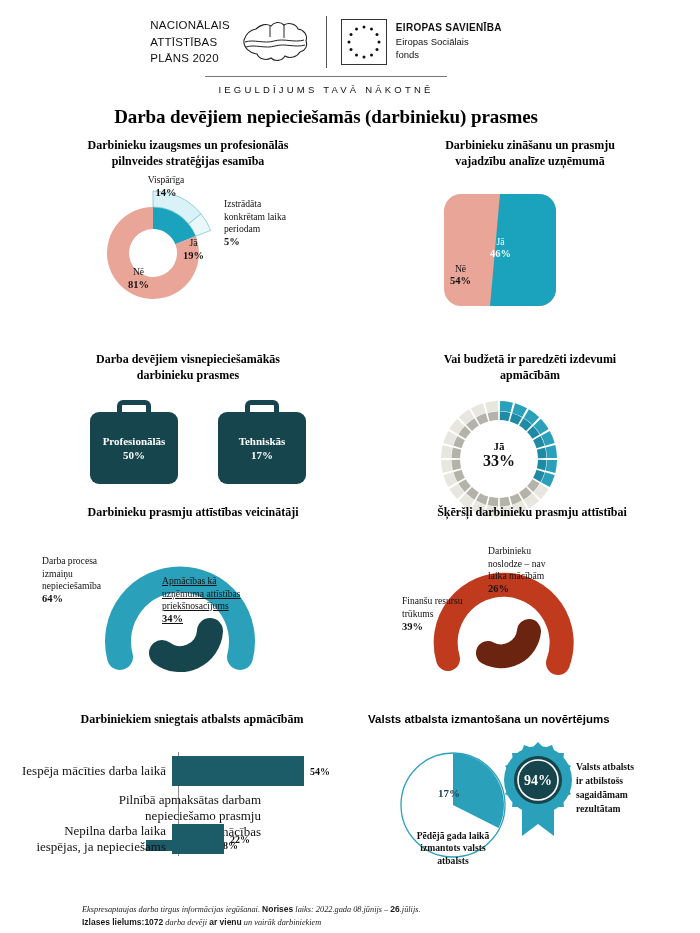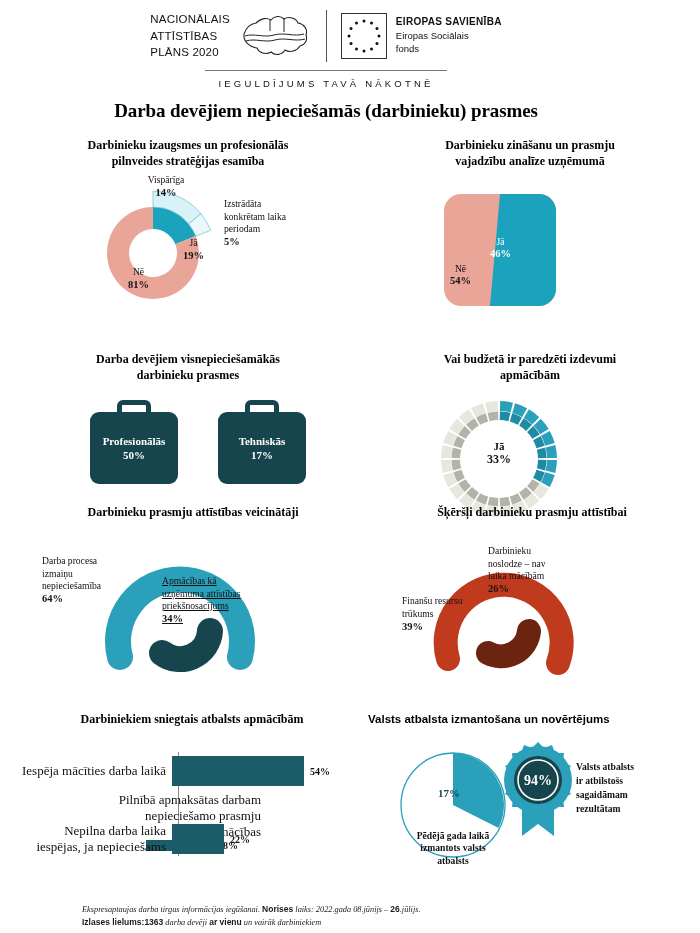--- a/index.html
+++ b/index.html
@@ -6,21 +6,21 @@
   html, body {
     width: 700px; height: 933px;
     background: #ffffff;
     font-family: "Liberation Serif", serif;
     color: #111111;
     overflow: hidden;
   }
   .page { position: relative; width: 700px; height: 933px; }
 
   
-  .header { position: absolute; left: 0; top: 10px; width: 608px; padding-left: 44px; }
+  .header { position: absolute; left: 0; top: 16px; width: 608px; padding-left: 44px; }
   .logos { display: flex; align-items: center; justify-content: center; gap: 0; }
   .nap { display: flex; align-items: center; gap: 10px; }
   .nap-text {
     font-family: "Liberation Sans", sans-serif;
     font-size: 11.5px; font-weight: 400; line-height: 1.45;
     letter-spacing: .2px; color: #111; text-align: left; white-space: pre-line;
   }
   .vline { width: 1px; height: 52px; background: #555; margin: 0 14px; }
   .eu { display: flex; align-items: center; gap: 9px; }
   .eu-box { width: 46px; height: 46px; border: 1px solid #333; position: relative; }
@@ -288,21 +288,21 @@
           <path d="M 28.063413156898896 26.773822195184295 A 47.5 47.5 0 0 1 36.46466687883451 20.327313481484417 L 40.85520017420096 27.605583700587204 A 39 39 0 0 0 33.9573286972433 32.898506644467105 Z" fill="#b3b3a9"></path>
           <path d="M 32.969621771209866 10.22305743399896 A 58 58 0 0 1 44.915750108462056 5.274809058859553 L 47.68889664148584 14.882600600435488 A 48 48 0 0 0 37.80244560375989 18.977702703999142 Z" fill="#e7e7df"></path>
           <path d="M 38.044086795387386 19.415434967499152 A 47.5 47.5 0 0 1 47.82755396813703 15.362990177514284 L 50.18472852120725 23.529612987853838 A 39 39 0 0 0 42.15198705305491 26.856883446999305 Z" fill="#b3b3a9"></path>
           <path d="M 47.06677353631874 4.69844406846493 A 58 58 0 0 1 59.88654834081795 3.0106886969446336 L 60.078522764814856 13.008845818161078 A 48 48 0 0 0 49.469053961091376 14.405608884246838 Z" fill="#e7e7df"></path>
           <path d="M 49.589167982330004 14.890967125035935 A 47.5 47.5 0 0 1 60.0881214860147 13.5087536742219 L 60.25129974641207 22.007187227255876 A 39 39 0 0 0 51.63110634338674 23.142057218450553 Z" fill="#b3b3a9"></path>
         </svg>
     </span>
 
     <div style="position:absolute; left:78px; top:88px; width:82px; text-align:center;">
       <div class="pct" style="font-size:11px;">Jā</div>
-      <div class="pct" style="font-size:12px;">33%</div>
+      <div class="pct" style="font-size:16px;">33%</div>
     </div>
   </div>
 
   <div class="sec" style="left:28px; top:505px; width:330px; height:195px;">
     <div class="sec-title">Darbinieku prasmju attīstības veicinātāji</div>
 
     <span>
       <svg width="230" height="140" viewBox="0 0 230 140" style="position:absolute; left:52px; top:42px;">
 
         <path d="M 40 46 A 62 62 0 1 0 160 46" fill="none" stroke="#2ba0bb" stroke-width="26" stroke-linecap="round" transform="rotate(180 100 78)"></path>
@@ -417,17 +417,17 @@
 ir atbilstošs
 sagaidāmam
 rezultātam</div>
   </div>
 
   <div class="footer">
     <div>
       <span>Ekspresaptaujas darba tirgus informācijas iegūšanai. </span><span class="b">Norises</span><span> laiks: 2022.gada 08.jūnijs – </span><span class="b">26</span><span>.jūlijs.</span>
     </div>
     <div>
-      <span class="b">Izlases lielums:</span><span class="b">1363</span><span> darba devēji </span><span class="b">ar vienu</span><span> un vairāk darbiniekiem</span>
+      <span class="b">Izlases lielums:</span><span class="b">1072</span><span> darba devēji </span><span class="b">ar vienu</span><span> un vairāk darbiniekiem</span>
     </div>
   </div>
 
 </div>
 
 </body></html>

